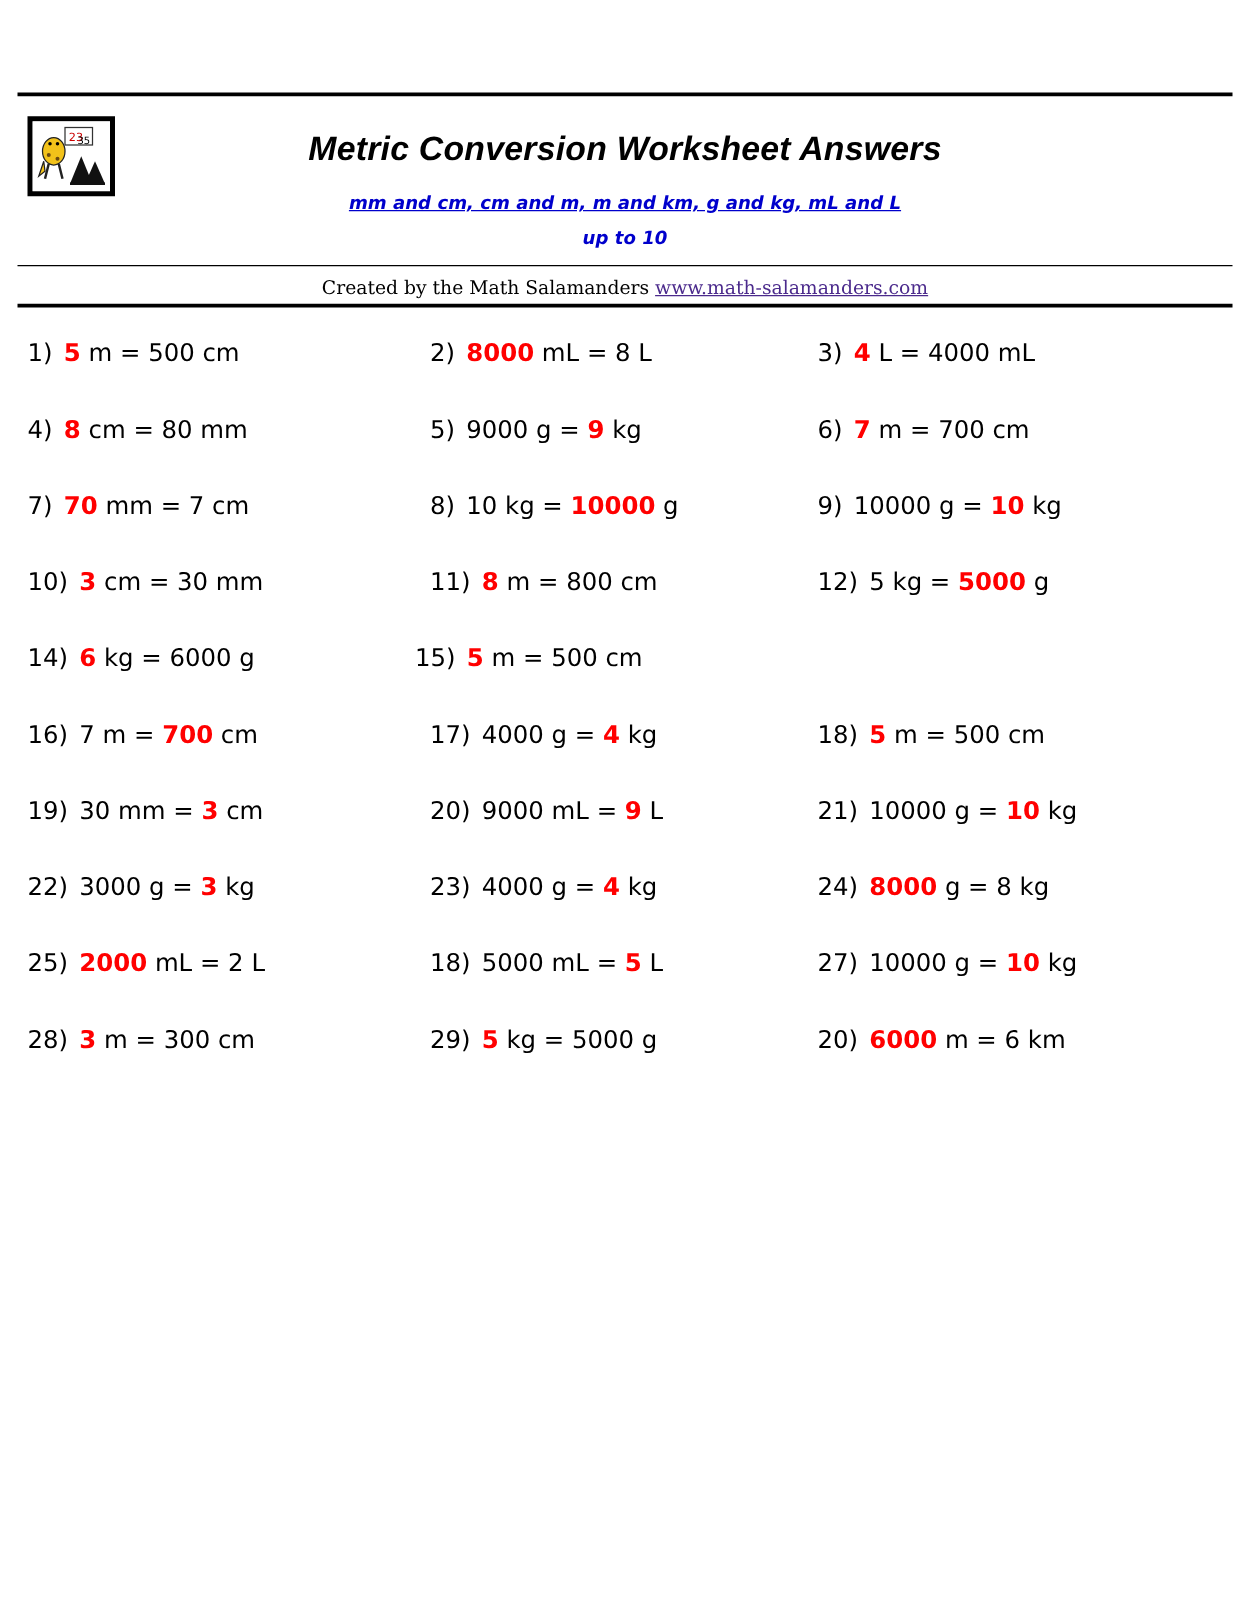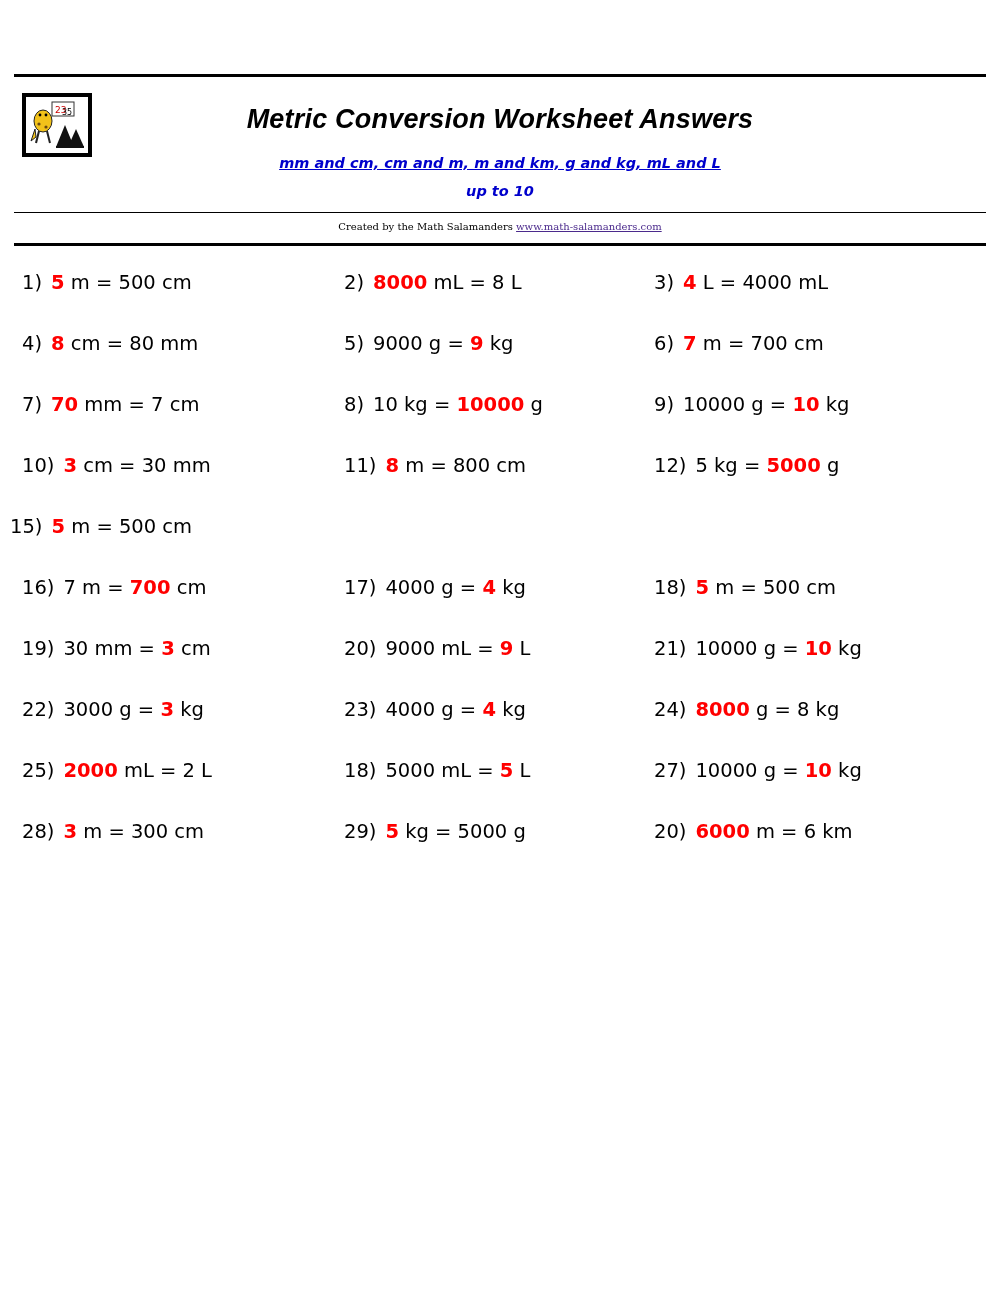--- a/index.html
+++ b/index.html
@@ -94,21 +94,21 @@
     font-style: italic;
     color: #0000cc;
   }
   .credit {
     position: absolute;
     left: 0;
     right: 0;
     top: 221px;
     text-align: center;
     font-family: "DejaVu Serif", serif;
-    font-size: 10px;
+    font-size: 15px;
     color: #000;
   }
   .credit a {
     color: #4b2a8c;
     text-decoration: underline;
   }
 
   
   .grid {
     position: absolute;
@@ -235,20 +235,24 @@
         <div class="cell c1">
           <span class="num">11)</span>
           <span class="q-text"><span class="ans">8</span><span> m = 800 cm</span></span>
         </div>
         <div class="cell c2">
           <span class="num">12)</span>
           <span class="q-text"><span>5 kg = </span><span class="ans">5000</span><span> g</span></span>
         </div>
       </div>
       <div class="row">
+        <div class="cell c1">
+          <span class="num">14)</span>
+          <span class="q-text"><span class="ans">6</span><span> kg = 6000 g</span></span>
+        </div>
         <div class="cell c2">
           <span class="num">15)</span>
           <span class="q-text"><span class="ans">5</span><span> m = 500 cm</span></span>
         </div>
       </div>
       <div class="row">
         <div class="cell c0">
           <span class="num">16)</span>
           <span class="q-text"><span>7 m = </span><span class="ans">700</span><span> cm</span></span>
         </div>

